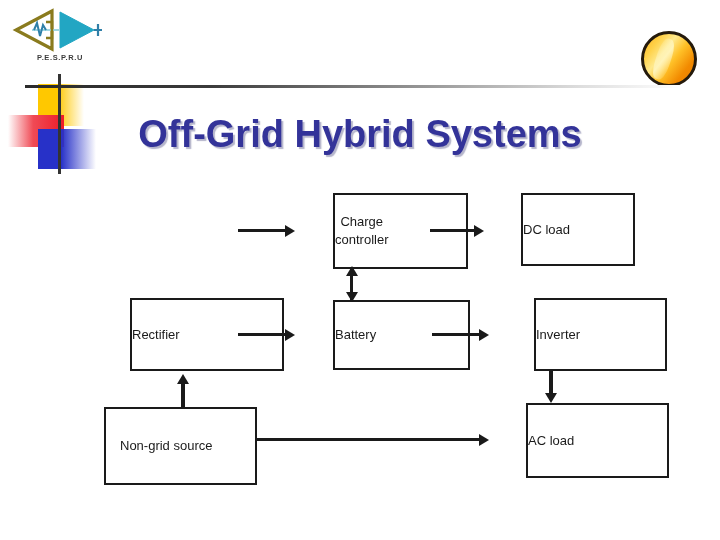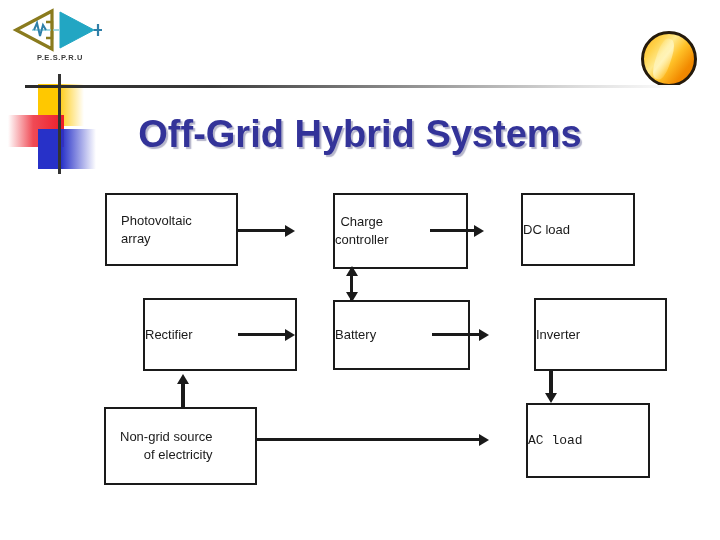--- a/index.html
+++ b/index.html
@@ -185,58 +185,51 @@
     <div class="deco-sq" id="deco-red"></div>
     <div class="deco-sq" id="deco-blue"></div>
     <div id="deco-vline"></div>
   </div>
   <div id="title-rule"></div>
 
   <div id="page-title">Off-Grid Hybrid Systems</div>
 
   <div id="diagram">
 
-    <div class="node left" style="left:105px; top:193px; width:133px; height:73px;">
-      <div>
-        <div>Photovoltaic</div>
-        <div>array</div>
-      </div>
-    </div>
 
     <div class="node center" style="left:295px; top:193px; width:135px; height:76px;">
       <div>
         <div>Charge</div>
         <div>controller</div>
       </div>
     </div>
 
     <div class="node center" style="left:483px; top:193px; width:114px; height:73px;">
       <span>DC load</span>
     </div>
 
-    <div class="node center" style="left:105px; top:298px; width:154px; height:73px;">
+    <div class="node center" style="left:92px; top:298px; width:154px; height:73px;">
       <span>Rectifier</span>
     </div>
 
     <div class="node center" style="left:295px; top:300px; width:137px; height:70px;">
       <span>Battery</span>
     </div>
 
     <div class="node center" style="left:496px; top:298px; width:133px; height:73px;">
       <span>Inverter</span>
     </div>
 
     <div class="node left" style="left:104px; top:407px; width:153px; height:78px;text-align:right;">
       <div>
         <div>Non-grid source</div>
-        <div>of electricity</div>
       </div>
     </div>
 
-    <div class="node center" style="left:488px; top:403px; width:124px; height:75px;font-family:Liberation Mono, monospace;">
+    <div class="node center" style="left:488px; top:403px; width:143px; height:75px;">
       <span>AC load</span>
     </div>
 
     <div class="conn h" style="left:238px; top:229px; width:48px;"></div>
     <div class="arrowhead arrow-right" style="left:285px; top:224.5px;"></div>
 
     <div class="conn h" style="left:430px; top:229px; width:45px;"></div>
     <div class="arrowhead arrow-right" style="left:474px; top:224.5px;"></div>
 
     <div class="conn v" style="left:350px; top:269px; height:31px;"></div>

